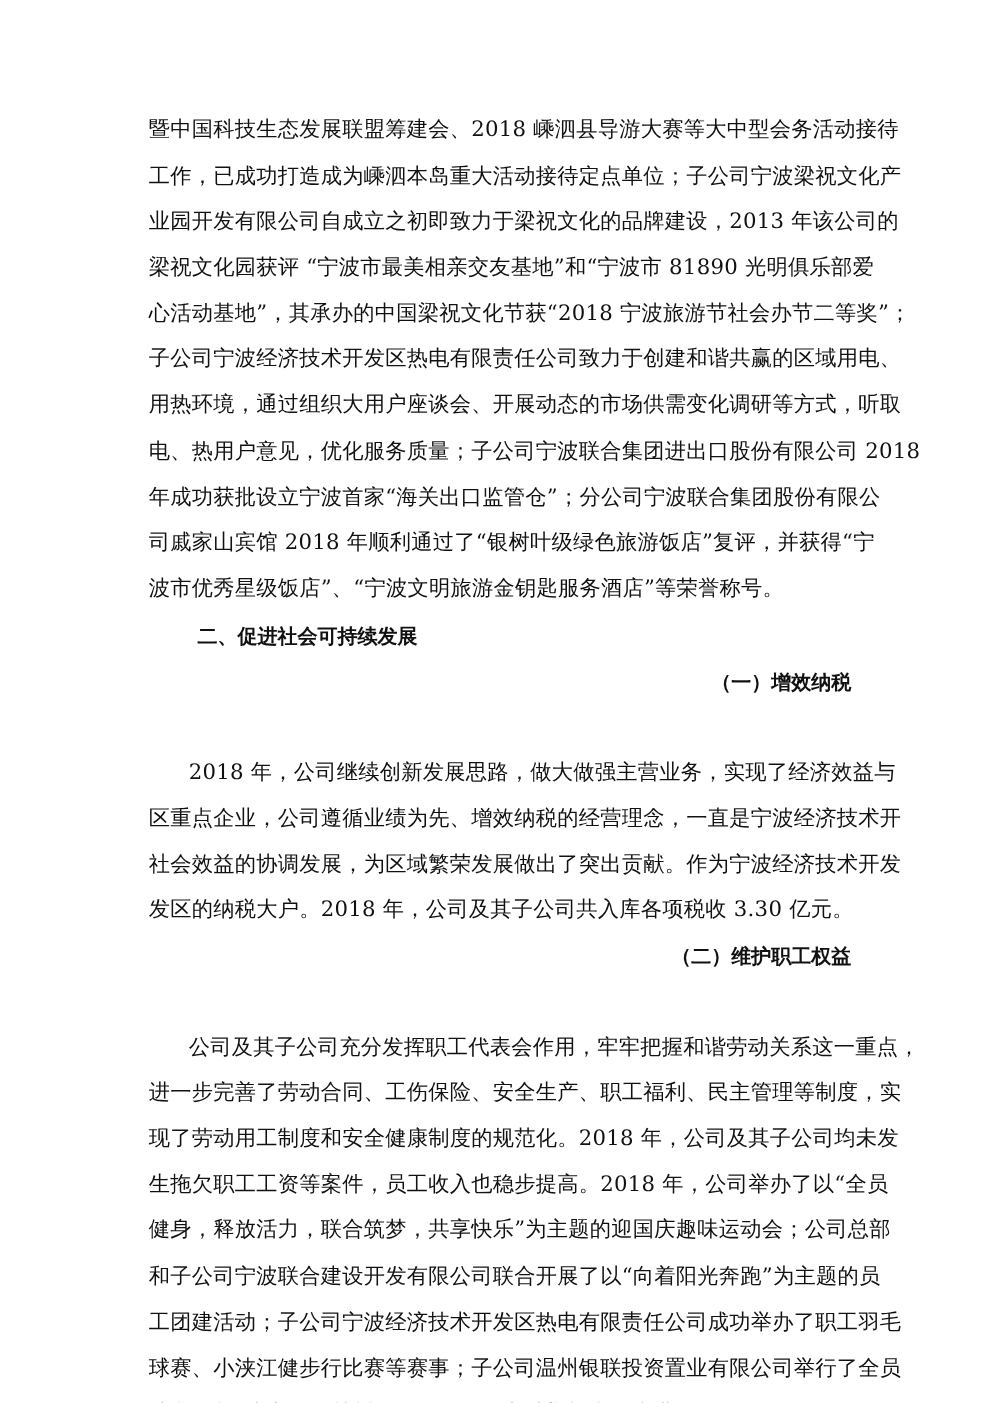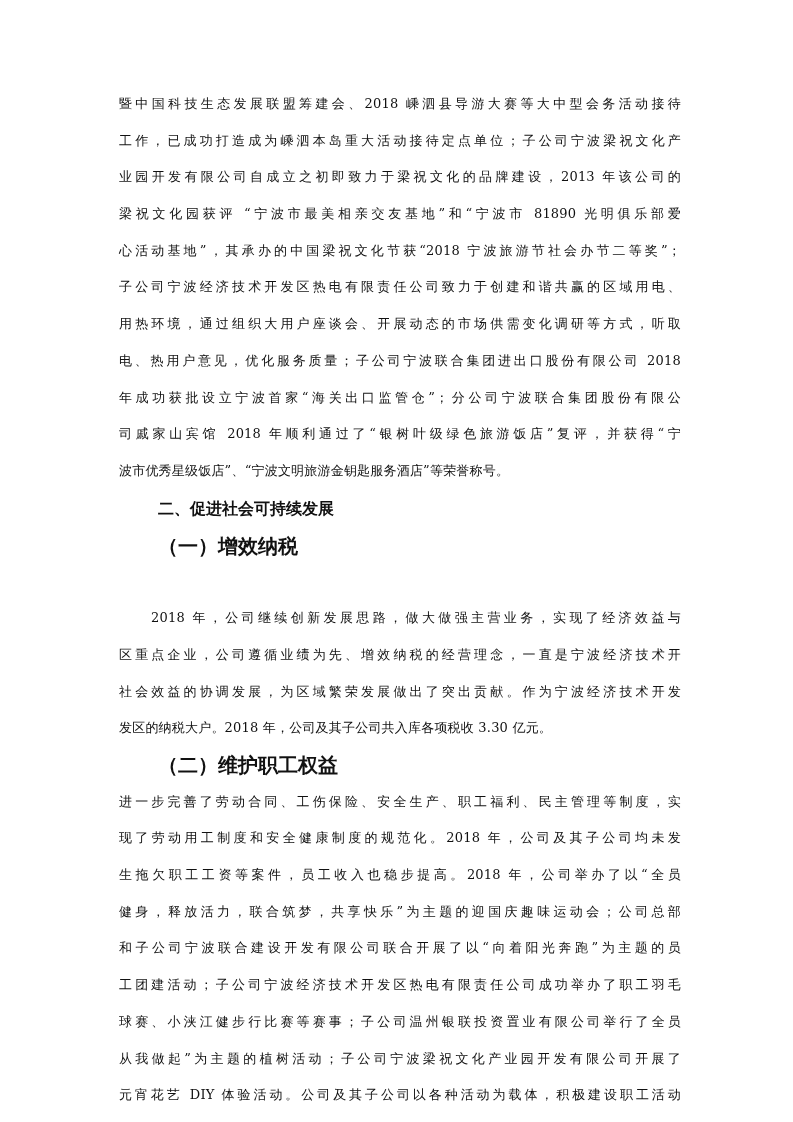--- a/index.html
+++ b/index.html
@@ -1,26 +1,26 @@
 <!DOCTYPE html>
 <html><head>
   <meta charset="utf-8">
   <style>
     html, body { margin:0; padding:0; background:#ffffff; }
     body { width:793px; height:1122px; position:relative; overflow:hidden;
            font-family:"DejaVu Serif","Liberation Serif",serif; color:#111; }
     .page { position:absolute; left:119px; top:86px; width:562px; }
-    .line { height:36.7px; line-height:36.7px; font-size:13px; white-space:nowrap;
+    .line { height:36.7px; line-height:36.7px; font-size:17px; white-space:nowrap;
             text-align:justify; text-align-last:justify; letter-spacing:0.2px; }
     .line.last { text-align-last:left; }
     .indent { padding-left:32px;margin-top:36px; }
     .h1 { height:38px; line-height:38px; font-size:16px; font-weight:bold;
           padding-left:39px; font-family:"DejaVu Sans","Liberation Sans",sans-serif; }
-    .h2 { height:36.7px; line-height:36.7px; font-size:20px; font-weight:bold;
-          padding-left:39px; font-family:"DejaVu Sans","Liberation Sans",sans-serif; }
+    .h2 { height:36.7px; line-height:36.7px; font-size:16px; font-weight:bold;
+          padding-left:39px; font-family:"DejaVu Sans","Liberation Sans",sans-serif;text-align:right; }
   </style>
 </head>
 <body>
 
 <div class="page">
   <div>
     <div class="line">暨中国科技生态发展联盟筹建会、2018 嵊泗县导游大赛等大中型会务活动接待</div>
     <div class="line">工作，已成功打造成为嵊泗本岛重大活动接待定点单位；子公司宁波梁祝文化产</div>
     <div class="line">业园开发有限公司自成立之初即致力于梁祝文化的品牌建设，2013 年该公司的</div>
     <div class="line">梁祝文化园获评 “宁波市最美相亲交友基地”和“宁波市 81890 光明俱乐部爱</div>
@@ -38,20 +38,21 @@
   <div>
     <div class="h2">（一）增效纳税</div>
     <div class="line indent">2018 年，公司继续创新发展思路，做大做强主营业务，实现了经济效益与</div>
     <div class="line">区重点企业，公司遵循业绩为先、增效纳税的经营理念，一直是宁波经济技术开</div>
     <div class="line">社会效益的协调发展，为区域繁荣发展做出了突出贡献。作为宁波经济技术开发</div>
     <div class="line last">发区的纳税大户。2018 年，公司及其子公司共入库各项税收 3.30 亿元。</div>
   </div>
 
   <div>
     <div class="h2">（二）维护职工权益</div>
+    <div class="line indent">公司及其子公司充分发挥职工代表会作用，牢牢把握和谐劳动关系这一重点，</div>
     <div class="line">进一步完善了劳动合同、工伤保险、安全生产、职工福利、民主管理等制度，实</div>
     <div class="line">现了劳动用工制度和安全健康制度的规范化。2018 年，公司及其子公司均未发</div>
     <div class="line">生拖欠职工工资等案件，员工收入也稳步提高。2018 年，公司举办了以“全员</div>
     <div class="line">健身，释放活力，联合筑梦，共享快乐”为主题的迎国庆趣味运动会；公司总部</div>
     <div class="line">和子公司宁波联合建设开发有限公司联合开展了以“向着阳光奔跑”为主题的员</div>
     <div class="line">工团建活动；子公司宁波经济技术开发区热电有限责任公司成功举办了职工羽毛</div>
     <div class="line">球赛、小浃江健步行比赛等赛事；子公司温州银联投资置业有限公司举行了全员</div>
     <div class="line">从我做起”为主题的植树活动；子公司宁波梁祝文化产业园开发有限公司开展了</div>
     <div class="line">元宵花艺 DIY 体验活动。公司及其子公司以各种活动为载体，积极建设职工活动</div>
 

